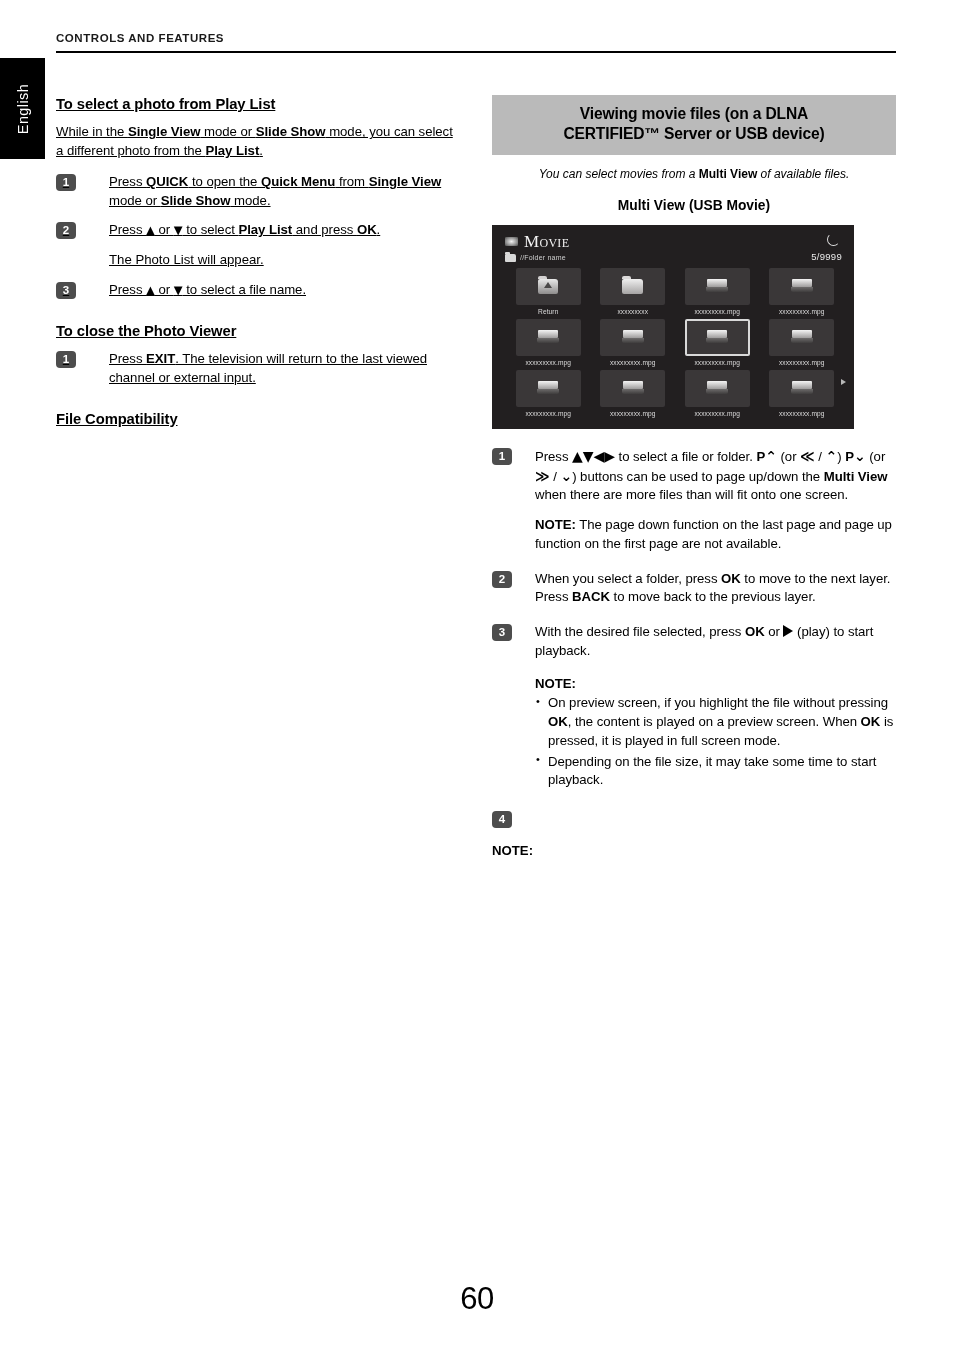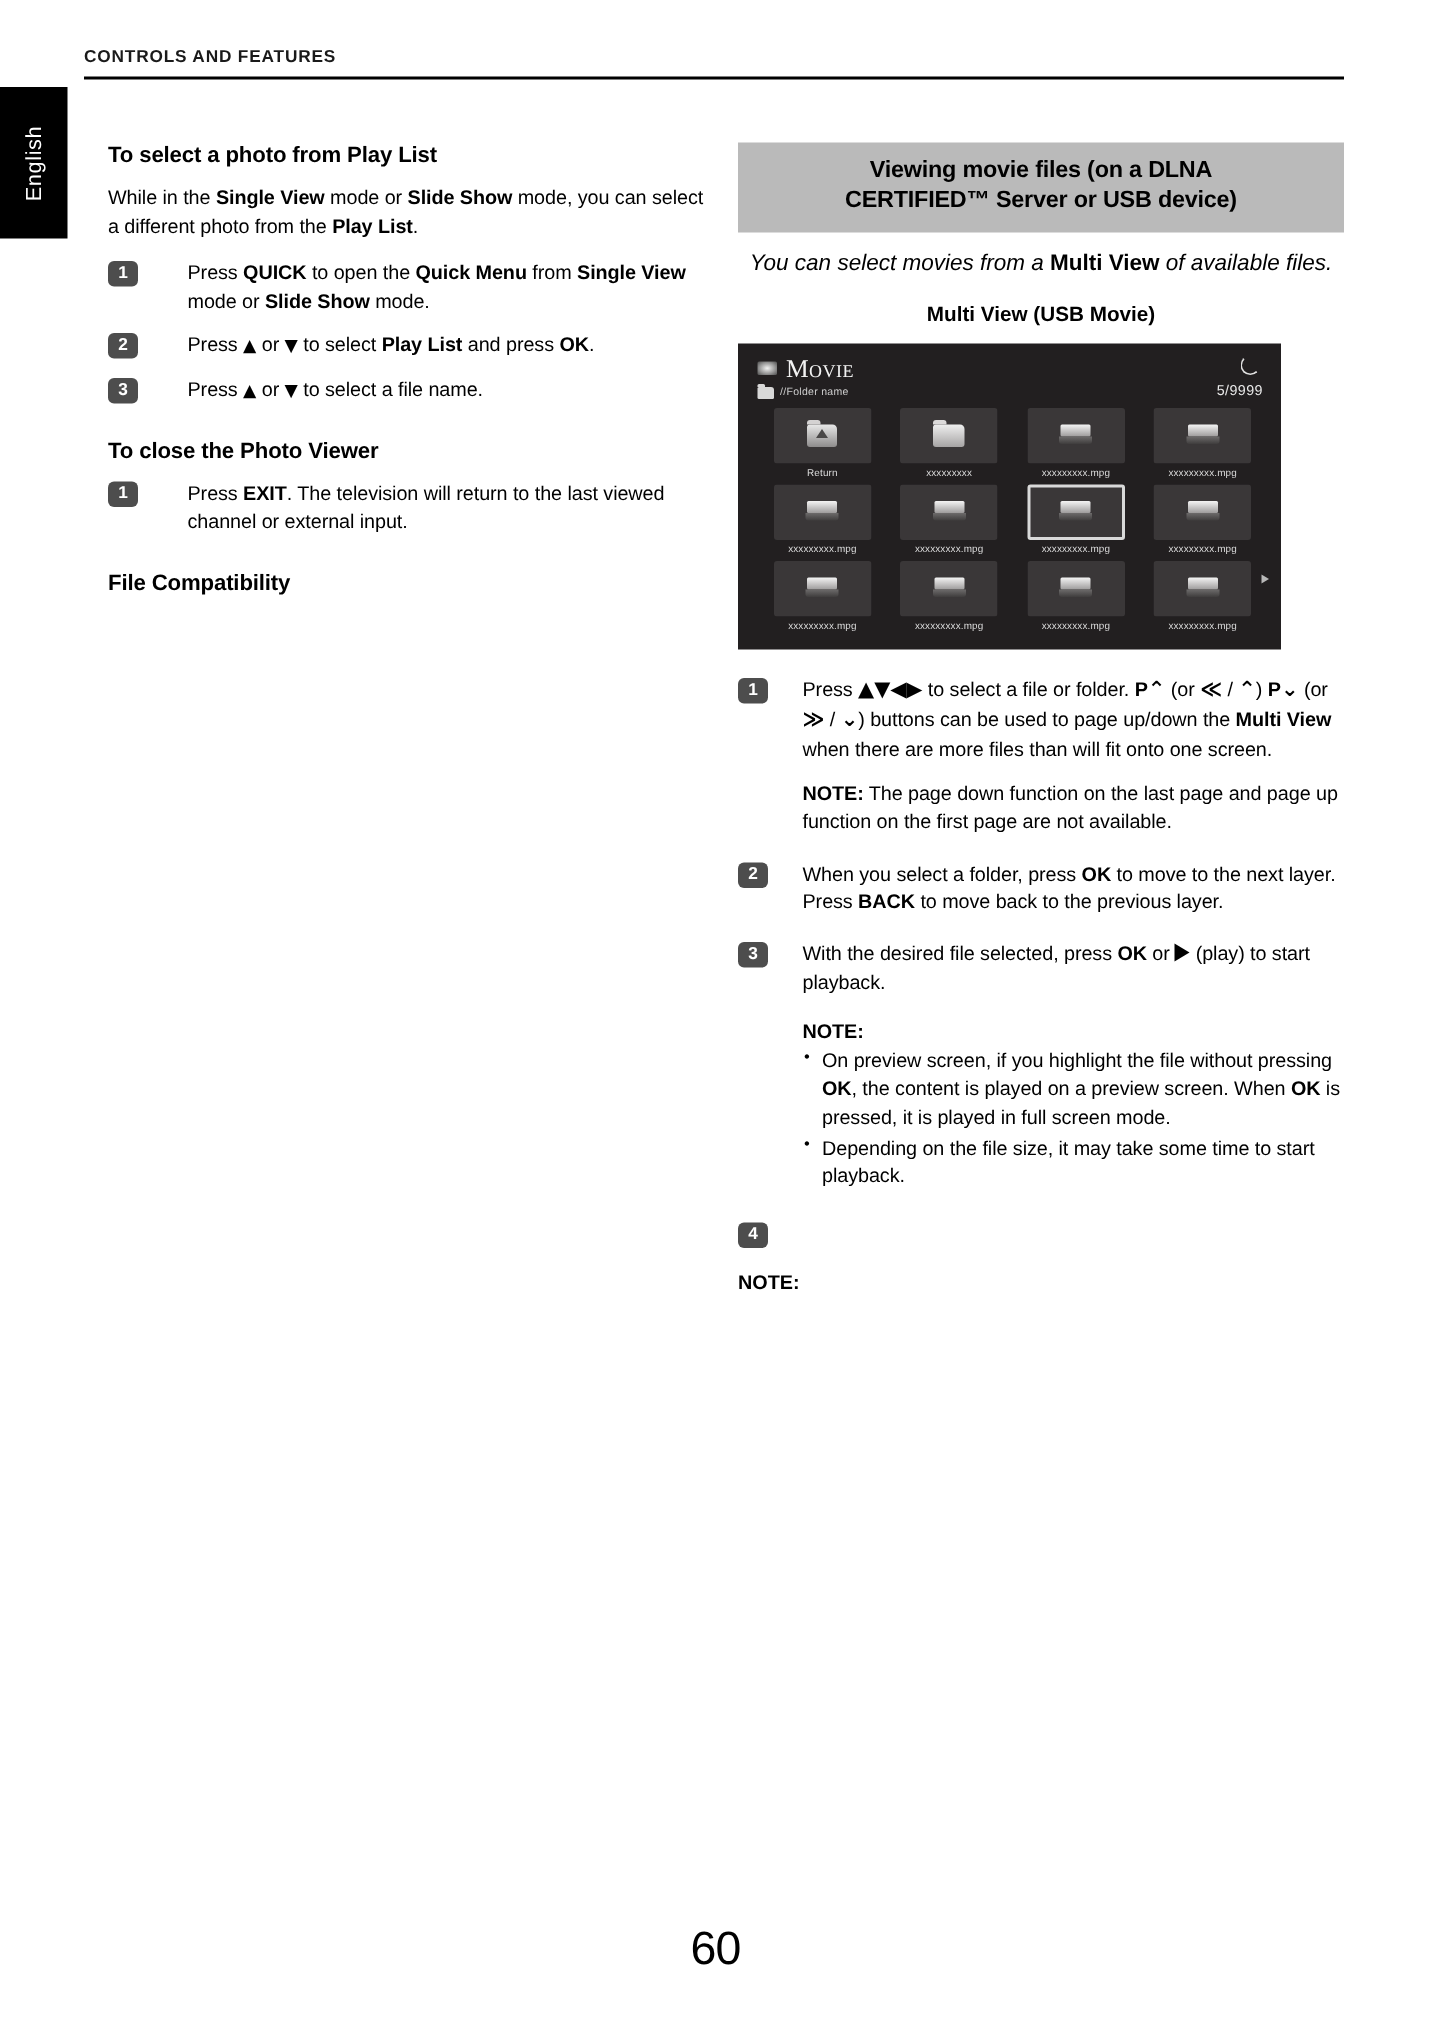--- a/index.html
+++ b/index.html
@@ -53,23 +53,24 @@
     white-space: nowrap;
     color: #ffffff;
     font-size: 14.5px;
     letter-spacing: 0.4px;
     font-weight: 400;
   }
 
   
   .col-left {
     position: absolute;
-    left: 72px;
+    left: 56px;
     top: 95px;
     width: 402px;
+    text-decoration: underline;
   }
   .col-right {
     position: absolute;
     left: 492px;
     top: 95px;
     width: 404px;
   }
 
   h2.sec-head {
     font-size: 14.8px;
@@ -134,21 +135,21 @@
     padding: 9px 12px 10px 12px;
     text-align: center;
     font-size: 15.6px;
     font-weight: bold;
     line-height: 1.3;
     letter-spacing: -0.15px;
     margin-bottom: 11px;
   }
   .banner-sub {
     text-align: center;
-    font-size: 15px;
+    font-size: 12px;
     font-style: italic;
     line-height: 1.35;
     margin: 0 0 16px 0;
   }
   .banner-sub b { font-style: normal; }
 
   h3.subhead {
     font-size: 13.8px;
     font-weight: bold;
     margin: 0 0 12px 0;
@@ -407,20 +408,21 @@
   <div class="step">
     <div class="step-badge">1</div>
     <div class="step-body"><span>Press </span><b>QUICK</b><span> to open the </span><b>Quick Menu</b><span> from </span><b>Single View</b><span> mode or </span><b>Slide Show</b><span> mode.</span></div>
   </div>
 
   <div class="step">
     <div class="step-badge">2</div>
     <div class="step-body"><span>Press </span><span class="g">▲</span><span> or </span><span class="g">▼</span><span> to select </span><b>Play List</b><span> and press </span><b>OK</b><span>.</span></div>
   </div>
 
+  <div class="step-cont">The Photo List will appear.</div>
 
   <div class="step">
     <div class="step-badge">3</div>
     <div class="step-body"><span>Press </span><span class="g">▲</span><span> or </span><span class="g">▼</span><span> to select a file name.</span></div>
   </div>
 
   <h2 class="sec-head spaced">To close the Photo Viewer</h2>
 
   <div class="step">
     <div class="step-badge">1</div>

